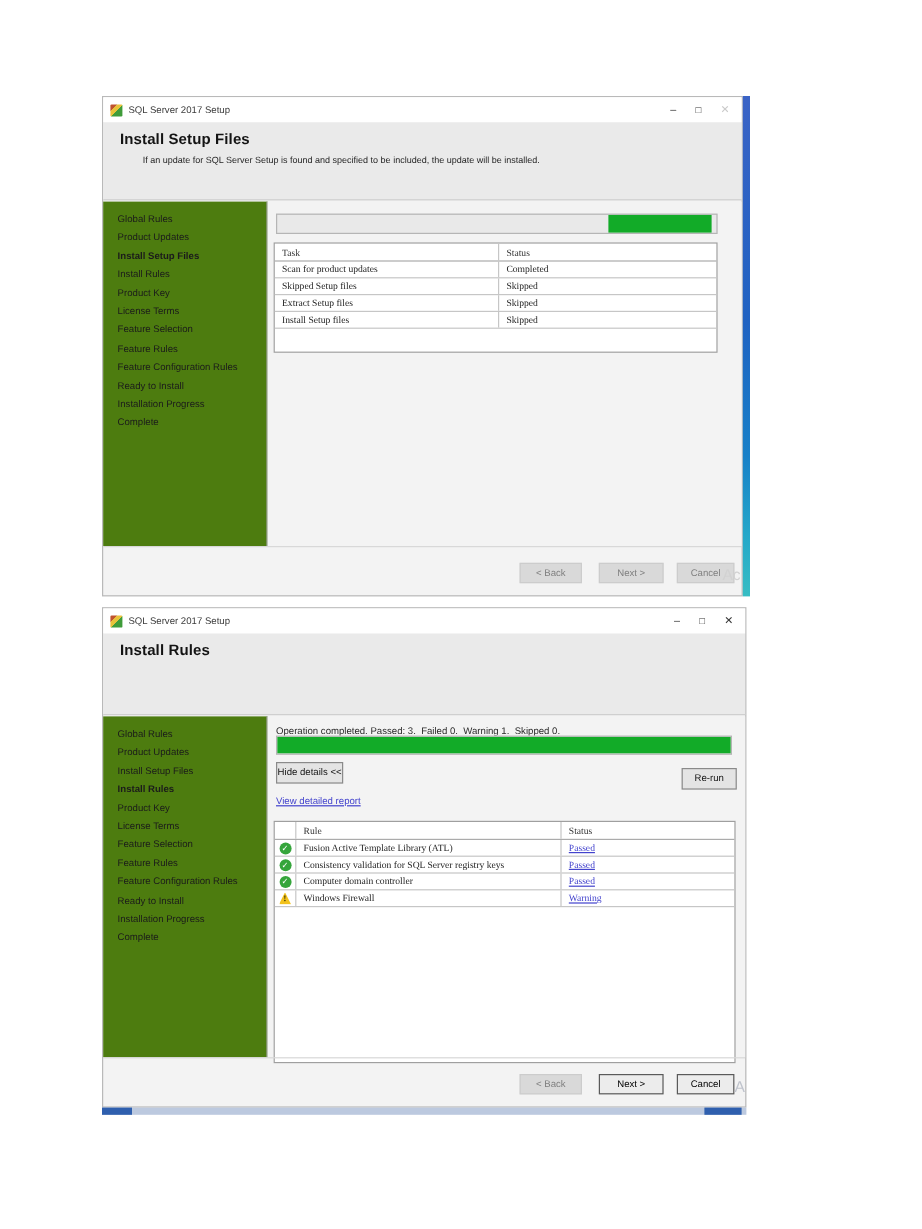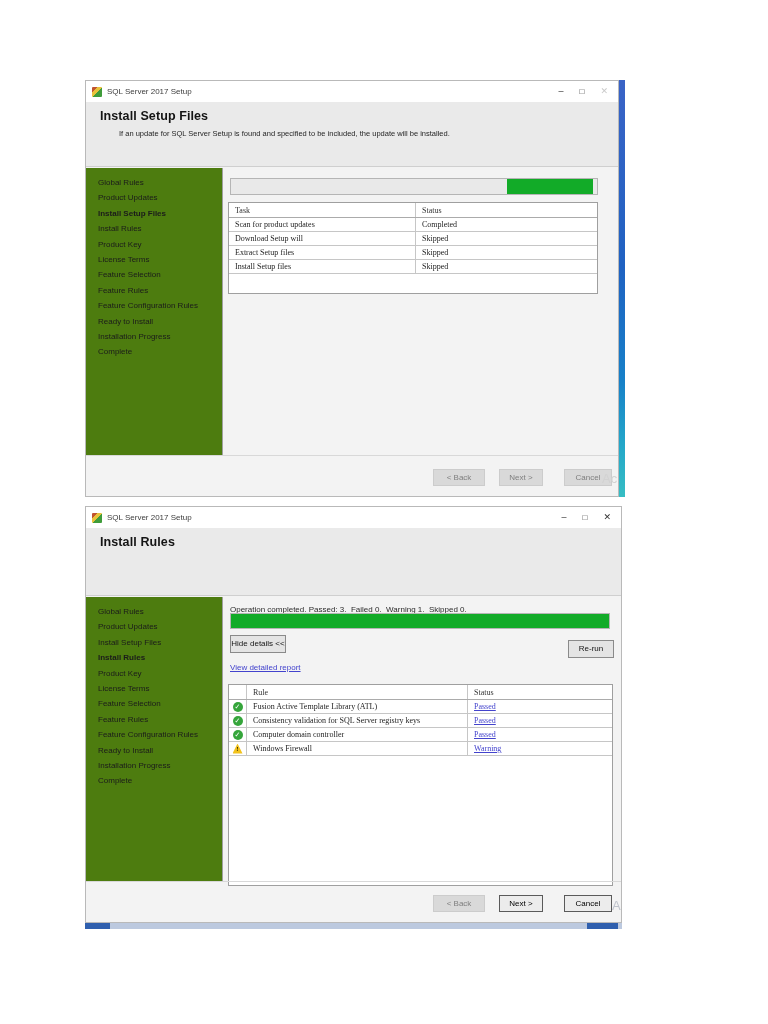--- a/index.html
+++ b/index.html
@@ -32,21 +32,21 @@
   .sidebar { width:137px; background:#4d7c0f; border-right:1px solid #9f9f9f; padding:7px 0 0 12px; }
   .nav-item { font-size:8px; color:#1b1b1b; line-height:15.4px; white-space:nowrap; }
   .nav-item.active { font-weight:bold; }
   .main { flex:1; position:relative; background:#f3f3f3; }
 
   .footer { position:absolute; left:0; right:0; bottom:0; height:41px; border-top:1px solid #d8d8d8; }
   .btn { position:absolute; top:13px; height:17px; font-size:8px; text-align:center; line-height:15px; font-family:"Liberation Sans",sans-serif; }
   .btn[data-state="disabled"] { background:#d9d9d9; color:#7f7f7f; border:1px solid #cccccc; }
   .btn[data-state="enabled"]  { background:#ececec; color:#000; border:1px solid #5a5a5a; }
   .btn-back  { left:347px; width:52px; }
-  .btn-next  { left:413px; width:44px; }
+  .btn-next  { left:413px; width:54px; }
   .btn-cancel{ left:478px; width:48px; }
 
   
   .progressbar { position:absolute; background:#e9e9e9; border:1px solid #b5b5b5; overflow:hidden; }
   .progress-fill { position:absolute; top:0; bottom:0; background:#12ab28; }
   .win-top .progressbar { left:7px; top:10px; width:368px; height:17px; }
   .win-bottom .progressbar { left:7px; top:16px; width:380px; height:16px; }
 
   
   .tbl { position:absolute; background:#ffffff; border:1px solid #9f9f9f; font-size:8px; color:#1d1d1d; }
@@ -132,21 +132,21 @@
         <div class="tbl tbl-top">
           <div class="trow head">
             <div class="cell c-task">Task</div>
             <div class="cell c-status">Status</div>
           </div>
           <div class="trow">
             <div class="cell c-task">Scan for product updates</div>
             <div class="cell c-status">Completed</div>
           </div>
           <div class="trow">
-            <div class="cell c-task">Download Setup will</div>
+            <div class="cell c-task">Skipped Setup files</div>
             <div class="cell c-status">Skipped</div>
           </div>
           <div class="trow">
             <div class="cell c-task">Extract Setup files</div>
             <div class="cell c-status">Skipped</div>
           </div>
           <div class="trow">
             <div class="cell c-task">Install Setup files</div>
             <div class="cell c-status">Skipped</div>
           </div>

